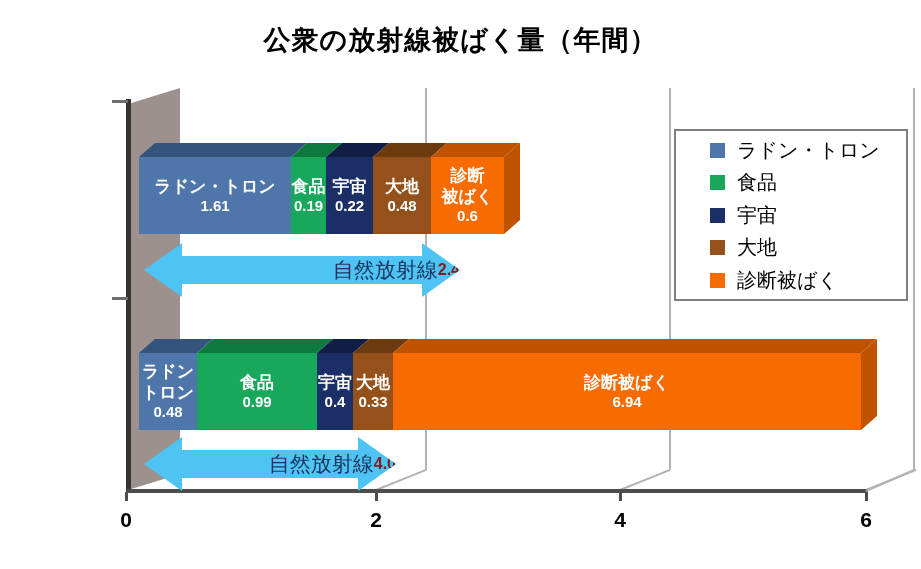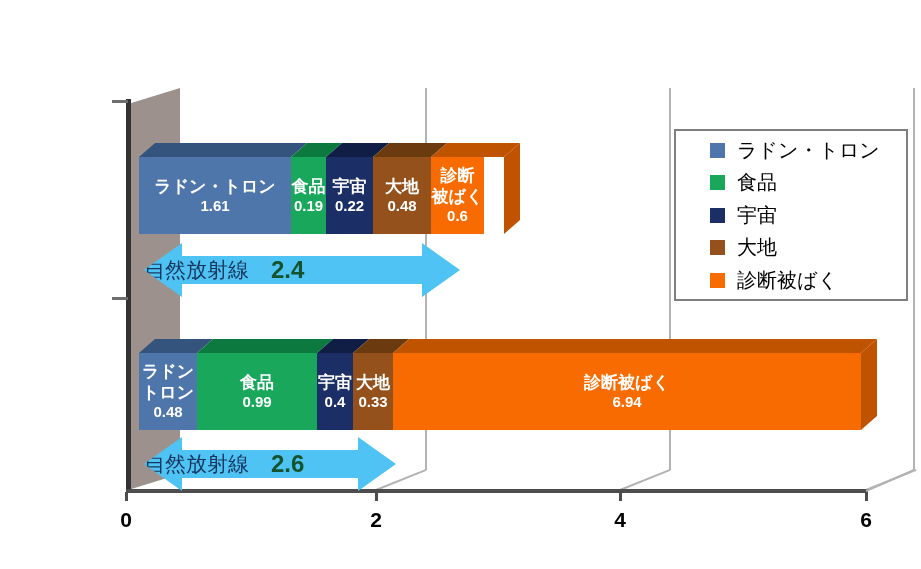--- a/index.html
+++ b/index.html
@@ -44,26 +44,26 @@
     clip-path:polygon(16px 0,100% 0,calc(100% - 16px) 100%,0 100%);
   }
   .seg-right{
     position:absolute; width:16px; height:91px;
     clip-path:polygon(0 14px,100% 0,100% calc(100% - 14px),0 100%);
   }
   
   .arrow{
     position:absolute; height:54px; background:#4ec3f4;
     clip-path:polygon(0% 50%,38px 0%,38px 13px,calc(100% - 38px) 13px,calc(100% - 38px) 0%,100% 50%,calc(100% - 38px) 100%,calc(100% - 38px) calc(100% - 13px),38px calc(100% - 13px),38px 100%);
-    display:flex; align-items:center; justify-content:flex-start; gap:22px;
+    display:flex; align-items:center; justify-content:flex-end; 
   }
   .arrow-world{ left:144px; top:243px; width:316px; }
   .arrow-japan{ left:144px; top:437px; width:252px; }
   .arrow-label{ font-size:21px; color:#17365d; }
-  .arrow-value{ font-size:24px; color:#14532d; font-weight:bold; }
+  .arrow-value{ font-size:16px; color:#7f1d1d; font-weight:bold; }
   
   .cat-label{
     position:absolute; left:30px; width:94px; text-align:center;
     font-size:19px; font-weight:bold; color:#000;
   }
   .cat-world{ top:184px; } .cat-japan{ top:379px; }
   
   .x-tick-label{
     position:absolute; top:508px; width:44px; text-align:center;
     font-size:21px; font-weight:bold; color:#000;
@@ -81,20 +81,21 @@
   }
   .legend-row{ display:flex; align-items:center; gap:12px; }
   .legend-swatch{ width:15px; height:15px; flex:0 0 15px; }
   .legend-label{ font-size:20px; color:#000; }
 </style>
 </head>
 <body>
 
 <div class="canvas">
 
+  <div class="title">公衆の放射線被ばく量（年間）</div>
 
   <div class="wall"></div>
   <div id="gridlines">
       <div class="gridline" style="left: 425px; height: 382px;"></div>
       <div class="gridline" style="left: 669px; height: 382px;"></div>
       <div class="gridline" style="left: 913px; height: 382px;"></div>
     </div>
   <div id="floor-lines">
       <div class="floor-diag" style="left: 376px; top: 489px; width: 54px; transform: rotate(-21.8deg);"></div>
       <div class="floor-diag" style="left: 620px; top: 489px; width: 54px; transform: rotate(-21.8deg);"></div>
@@ -130,21 +131,21 @@
         </div>
       </div>
       <div class="seg-top" style="left: 373px; top: 143px; width: 74px; background: rgb(107, 58, 15);"></div>
       <div class="seg-front" style="left: 373px; top: 157px; width: 58px; background: rgb(148, 81, 27);">
         <div class="seg-text">
           <div class="seg-line">大地</div>
           <div class="seg-val">0.48</div>
         </div>
       </div>
       <div class="seg-top" style="left: 431px; top: 143px; width: 89px; background: rgb(191, 83, 0);"></div>
-      <div class="seg-front" style="left: 431px; top: 157px; width: 53px; background: rgb(247, 107, 0);">
+      <div class="seg-front" style="left: 431px; top: 157px; width: 73px; background: rgb(247, 107, 0);">
         <div class="seg-text">
           <div class="seg-line">診断</div>
           <div class="seg-line">被ばく</div>
           <div class="seg-val">0.6</div>
         </div>
       </div>
       <div class="seg-right" style="left: 504px; top: 143px; background: rgb(191, 83, 0);"></div>
       <div class="seg-top" style="left: 139px; top: 339px; width: 74px; background: rgb(53, 84, 125);"></div>
       <div class="seg-front" style="left: 139px; top: 353px; width: 58px; background: rgb(79, 118, 171);">
         <div class="seg-text">
@@ -183,21 +184,21 @@
       </div>
       <div class="seg-right" style="left: 861px; top: 339px; background: rgb(191, 83, 0);"></div>
     </div>
 
   <div class="arrow arrow-world">
     <span class="arrow-label">自然放射線</span>
     <span class="arrow-value">2.4</span>
   </div>
   <div class="arrow arrow-japan">
     <span class="arrow-label">自然放射線</span>
-    <span class="arrow-value">2.6</span>
+    <span class="arrow-value">4.0</span>
   </div>
 
 
   <div id="x-ticks">
       <div class="x-tick-label" style="left: 104px;">0</div>
       <div class="x-tick-stub" style="left: 125px;"></div>
       <div class="x-tick-label" style="left: 354px;">2</div>
       <div class="x-tick-stub" style="left: 375px;"></div>
       <div class="x-tick-label" style="left: 598px;">4</div>
       <div class="x-tick-stub" style="left: 619px;"></div>

